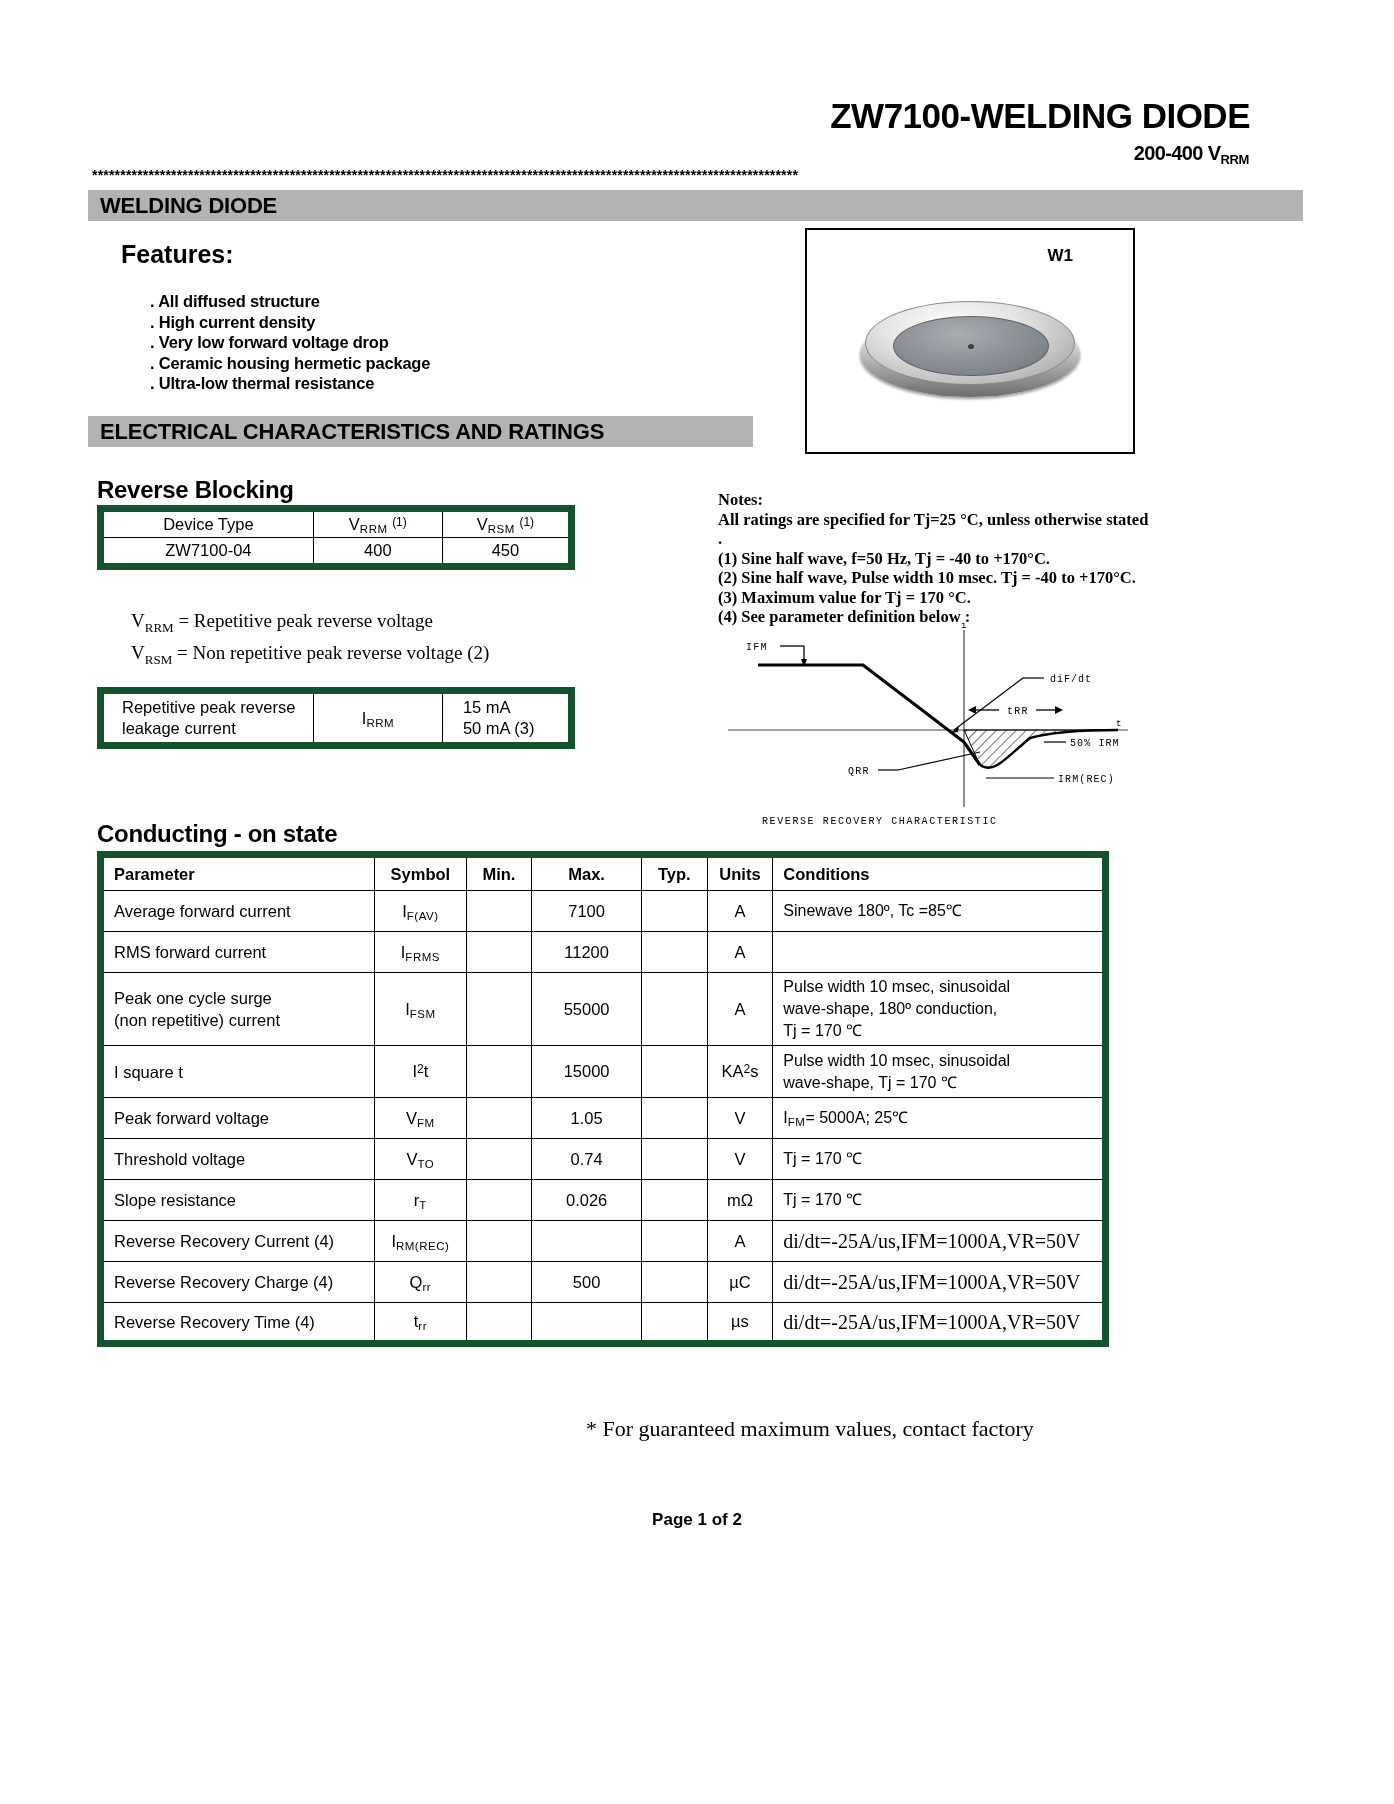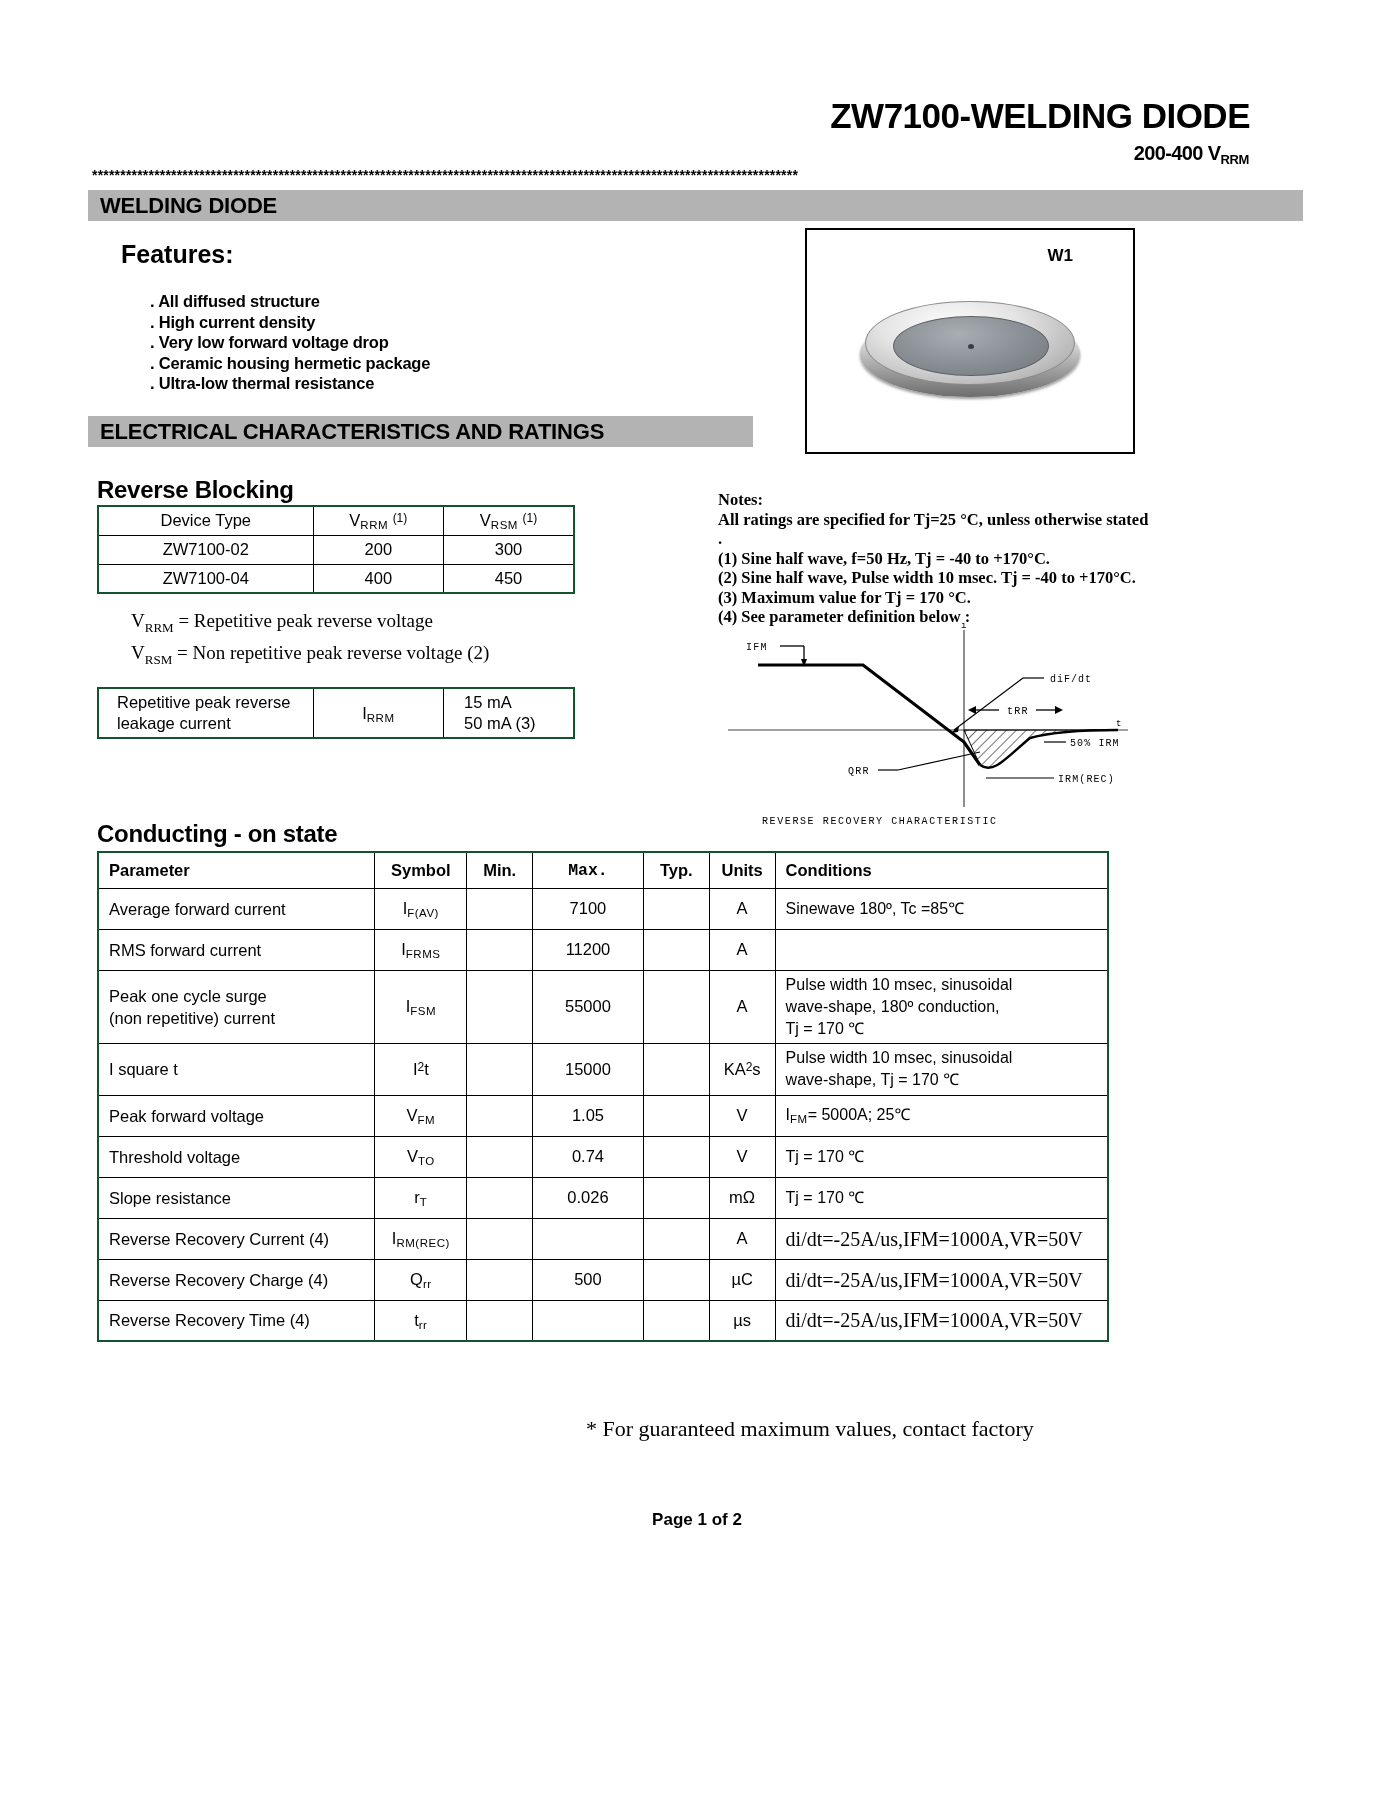--- a/index.html
+++ b/index.html
@@ -176,21 +176,21 @@
     background: #fff;
   }
   table.grid td, table.grid th {
     border: 1px solid #000;
     font-weight: normal;
     font-size: 16px;
     padding: 3px 6px;
     box-sizing: border-box;
     vertical-align: middle;
   }
-  table.grid { border: 2px solid #14532d; }
+  table.grid { border: 7px solid #14532d; }
 
   
   #tbl-reverse { left: 97px; top: 505px; width: 478px; }
   #tbl-reverse td { text-align: center; height: 29px; font-size: 16.5px; }
   #tbl-reverse .c0 { width: 216px; }
   #tbl-reverse .c1 { width: 131px; }
   #tbl-reverse .c2 { width: 131px; }
   sub.sm { font-size: 11.5px; vertical-align: baseline; position: relative; top: 3px; letter-spacing:.5px;}
   sup.sm { font-size: 12px; vertical-align: baseline; position: relative; top: -4px; }
 
@@ -263,21 +263,21 @@
     line-height: 22px;
     font-size: 16px;
   }
   #tbl-cond td.cond.serif {
     font-family: "Liberation Serif", serif;
     font-size: 20px;
   }
   #tbl-cond .w-param { width: 278px; }
   #tbl-cond .w-sym   { width: 92px; }
   #tbl-cond .w-min   { width: 66px; }
-  #tbl-cond .w-max   { width: 111px; font-family: Liberation Mono, monospace; }
+  #tbl-cond .w-max   { width: 111px; }
   #tbl-cond .w-typ   { width: 66px; }
   #tbl-cond .w-units { width: 66px; }
   #tbl-cond .w-cond  { width: 333px; }
   .rowh-1 { height: 41px; }
   .rowh-2 { height: 52px; }
   .rowh-3 { height: 68px; }
 
   .footnote {
     position: absolute;
     left: 586px;
@@ -330,25 +330,20 @@
   <div class="bar" id="bar-elec">ELECTRICAL CHARACTERISTICS AND RATINGS</div>
 
   <div class="sub-head" id="head-reverse">Reverse Blocking</div>
 
   <table class="grid" id="tbl-reverse">
     <tbody>
         <tr>
       <td class="c0">Device Type</td>
       <td class="c1"><span>V</span><sub class="sm">RRM</sub> <sup class="sm">(1)</sup></td>
       <td class="c2"><span>V</span><sub class="sm">RSM</sub> <sup class="sm">(1)</sup></td>
-    </tr>
-    <tr>
-      <td class="c0">ZW7100-02</td>
-      <td class="c1">200</td>
-      <td class="c2">300</td>
     </tr>
     <tr>
       <td class="c0">ZW7100-04</td>
       <td class="c1">400</td>
       <td class="c2">450</td>
     </tr>
   </tbody>
     </table>
 
   <div class="vdefs">

